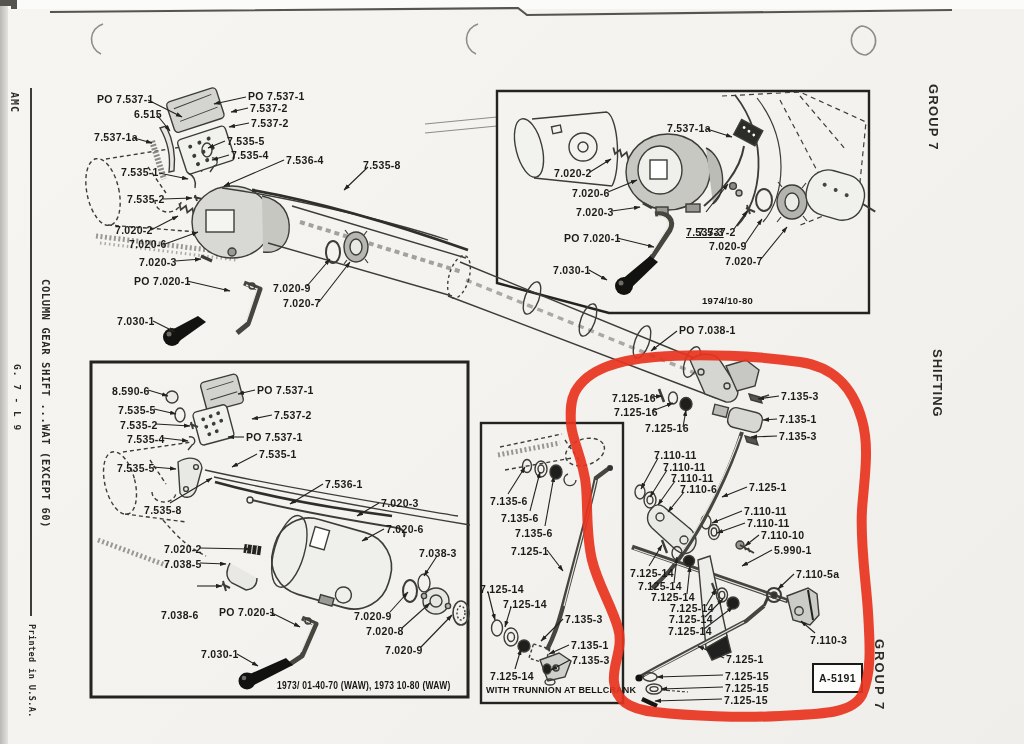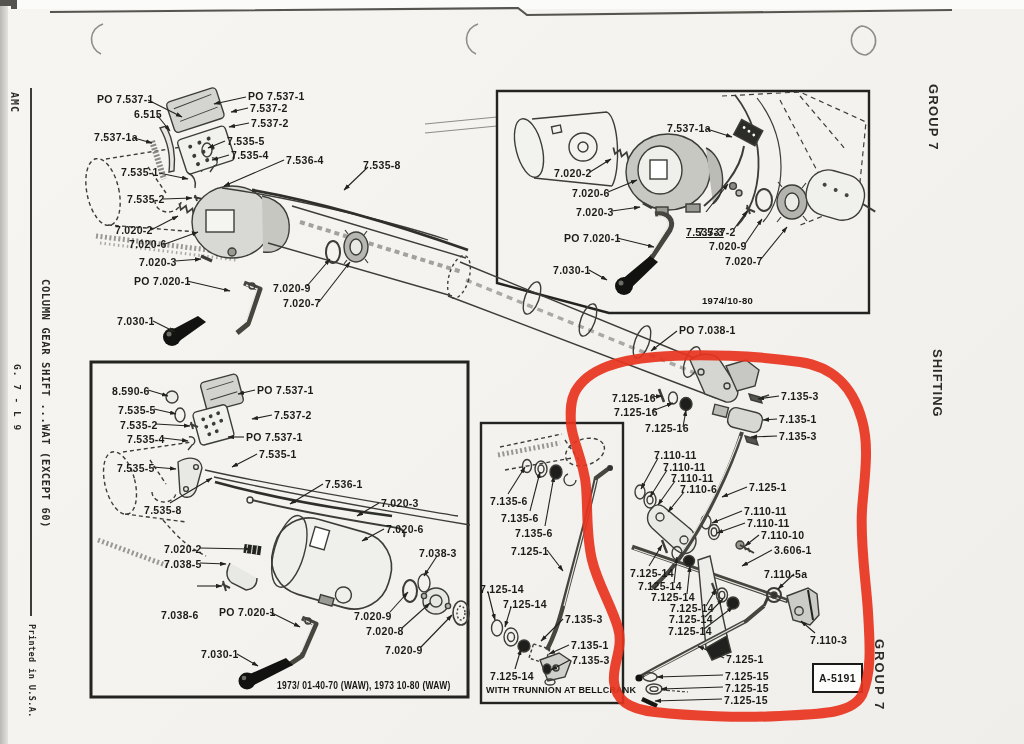--- a/index.html
+++ b/index.html
@@ -522,22 +522,22 @@
       <div class="part-label" style="left: 779px; top: 414px;">7.135-1</div>
       <div class="part-label" style="left: 779px; top: 431px;">7.135-3</div>
       <div class="part-label" style="left: 654px; top: 450px;">7.110-11</div>
       <div class="part-label" style="left: 663px; top: 462px;">7.110-11</div>
       <div class="part-label" style="left: 671px; top: 473px;">7.110-11</div>
       <div class="part-label" style="left: 680px; top: 484px;">7.110-6</div>
       <div class="part-label" style="left: 749px; top: 482px;">7.125-1</div>
       <div class="part-label" style="left: 744px; top: 506px;">7.110-11</div>
       <div class="part-label" style="left: 747px; top: 518px;">7.110-11</div>
       <div class="part-label" style="left: 761px; top: 530px;">7.110-10</div>
-      <div class="part-label" style="left: 774px; top: 545px;">3.606-1</div>
-      <div class="part-label" style="left: 764px; top: 569px;">7.110-5a</div>
+      <div class="part-label" style="left: 774px; top: 545px;">5.990-1</div>
+      <div class="part-label" style="left: 796px; top: 569px;">7.110-5a</div>
       <div class="part-label" style="left: 630px; top: 568px;">7.125-14</div>
       <div class="part-label" style="left: 638px; top: 581px;">7.125-14</div>
       <div class="part-label" style="left: 651px; top: 592px;">7.125-14</div>
       <div class="part-label" style="left: 670px; top: 603px;">7.125-14</div>
       <div class="part-label" style="left: 669px; top: 614px;">7.125-14</div>
       <div class="part-label" style="left: 668px; top: 626px;">7.125-14</div>
       <div class="part-label" style="left: 810px; top: 635px;">7.110-3</div>
       <div class="part-label" style="left: 726px; top: 654px;">7.125-1</div>
       <div class="part-label" style="left: 725px; top: 671px;">7.125-15</div>
       <div class="part-label" style="left: 725px; top: 683px;">7.125-15</div>

